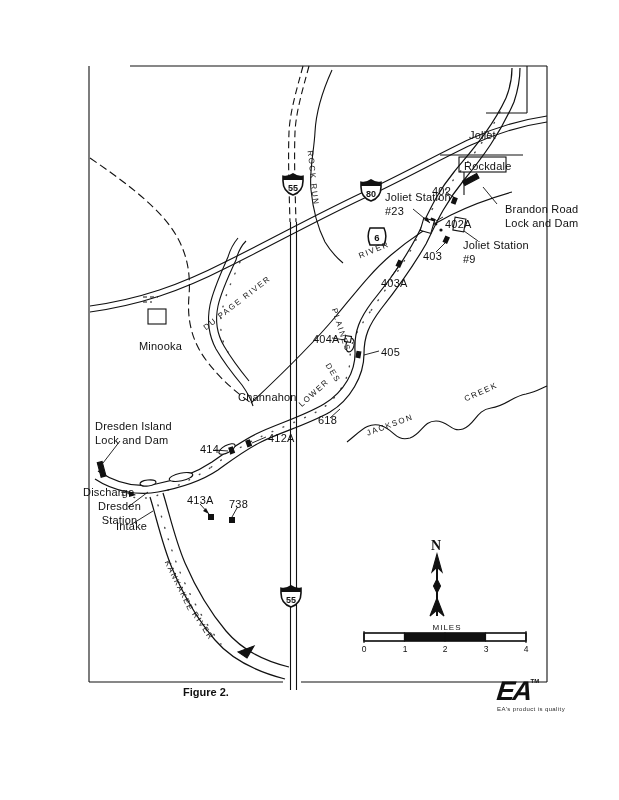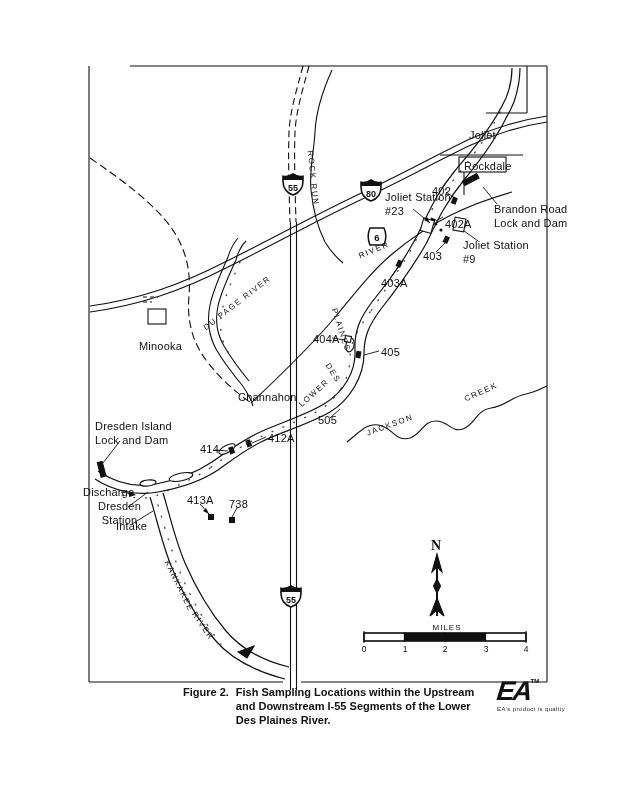--- a/index.html
+++ b/index.html
@@ -5,21 +5,21 @@
   html,body{margin:0;padding:0;background:#e8e8e8;}
   .page{position:relative;width:619px;height:800px;background:#ffffff;overflow:hidden;
         font-family:"Liberation Sans",sans-serif;color:#101010;}
   svg.mapart{position:absolute;left:0;top:0;}
   .lbl{position:absolute;font-size:11px;line-height:1.25;white-space:pre-line;
        letter-spacing:.2px;color:#101010;}
   .ctr{transform:translate(-50%,-50%);text-align:center;}
   .riv{position:absolute;font-size:8px;letter-spacing:1.6px;white-space:nowrap;color:#151515;}
   .tick{position:absolute;font-size:8.5px;transform:translateX(-50%);}
   .shield{position:absolute;}
-  .caption{position:absolute;left:183px;top:686px;display:flex;gap:7px;
+  .caption{position:absolute;left:183px;top:686px;display:flex;gap:21px;
            font-size:11px;font-weight:bold;line-height:1.25;}
   .caption .lines{white-space:pre-line;width:300px;}
   .logo{position:absolute;left:497px;top:678px;width:90px;}
   .logo .ea{font-size:27px;font-weight:900;font-style:italic;letter-spacing:-2px;
             transform:skewX(-6deg);display:inline-block;line-height:1;}
   .logo .tm{font-size:6px;vertical-align:top;font-weight:bold;}
   .logo .tag{font-size:6px;letter-spacing:.4px;color:#2b2b2b;margin-top:1px;white-space:nowrap;}
   .northN{position:absolute;font-family:"Liberation Serif",serif;font-weight:bold;font-size:14px;}
 </style>
 </head>
@@ -191,38 +191,38 @@
     <text x="12" y="19" text-anchor="middle" font-size="9" font-weight="bold" fill="#111" font-family="Liberation Sans, sans-serif">55</text>
   </svg>
 
   <div class="lbl" style="left:469px;top:129px">Joliet</div>
   <div class="lbl" style="left:464px;top:160px;font-size:11px">Rockdale</div>
   <div class="lbl" style="left:139px;top:340px">Minooka</div>
   <div class="lbl" style="left:238px;top:391px">Channahon</div>
 
   <div class="lbl" style="left:385px;top:191px">Joliet Station
 #23</div>
-  <div class="lbl" style="left:494px;top:203px">Brandon Road
+  <div class="lbl" style="left:505px;top:203px">Brandon Road
 Lock and Dam</div>
   <div class="lbl" style="left:463px;top:239px">Joliet Station
 #9</div>
   <div class="lbl" style="left:95px;top:420px">Dresden Island
 Lock and Dam</div>
   <div class="lbl" style="left:83px;top:486px">Discharge</div>
   <div class="lbl" style="left:98px;top:500px;text-align:center">Dresden
 Station</div>
   <div class="lbl" style="left:116px;top:520px">Intake</div>
 
   <div class="lbl" style="left:432px;top:185px">402</div>
   <div class="lbl" style="left:445px;top:218px">402A</div>
   <div class="lbl" style="left:423px;top:250px">403</div>
   <div class="lbl" style="left:381px;top:277px">403A</div>
   <div class="lbl" style="left:313px;top:333px">404A</div>
   <div class="lbl" style="left:381px;top:346px">405</div>
-  <div class="lbl" style="left:318px;top:414px">505</div>
+  <div class="lbl" style="left:318px;top:414px">618</div>
   <div class="lbl" style="left:268px;top:432px">412A</div>
   <div class="lbl" style="left:200px;top:443px">414</div>
   <div class="lbl" style="left:187px;top:494px">413A</div>
   <div class="lbl" style="left:229px;top:498px">738</div>
 
   <div class="riv" style="left:237px;top:303px;transform:translate(-50%,-50%) rotate(-38deg)">DU PAGE RIVER</div>
   <div class="riv" style="left:313px;top:178px;transform:translate(-50%,-50%) rotate(84deg)">ROCK RUN</div>
   <div class="riv" style="left:374px;top:250px;transform:translate(-50%,-50%) rotate(-22deg)">RIVER</div>
   <div class="riv" style="left:341px;top:330px;transform:translate(-50%,-50%) rotate(72deg)">PLAINES</div>
   <div class="riv" style="left:333px;top:373px;transform:translate(-50%,-50%) rotate(58deg)">DES</div>
@@ -235,23 +235,20 @@
   <div class="northN" style="left:431px;top:538px">N</div>
   <div class="lbl ctr" style="left:447px;top:628px;font-size:8px;letter-spacing:1px">MILES</div>
   <div class="tick" style="left:364px;top:644px">0</div>
   <div class="tick" style="left:405px;top:644px">1</div>
   <div class="tick" style="left:445px;top:644px">2</div>
   <div class="tick" style="left:486px;top:644px">3</div>
   <div class="tick" style="left:526px;top:644px">4</div>
 
   <div class="caption">
     <span>Figure 2.</span>
-    <span class="lines">Fish Sampling Locations within the Upstream
-and Downstream I-55 Segments of the Lower
-Des Plaines River.</span>
   </div>
 
   <div class="logo">
     <div>
       <span class="ea">EA</span><span class="tm">TM</span>
     </div>
     <div class="tag">EA's product is quality</div>
   </div>
 
 </div>

